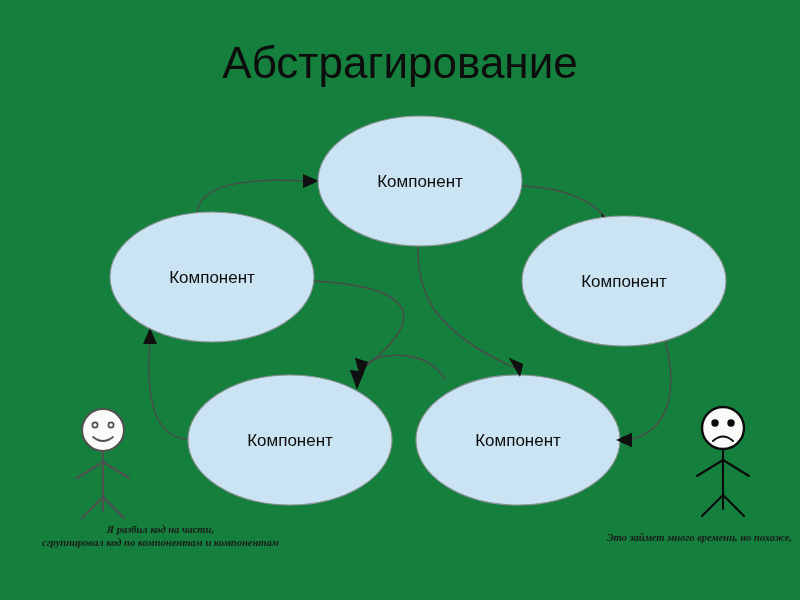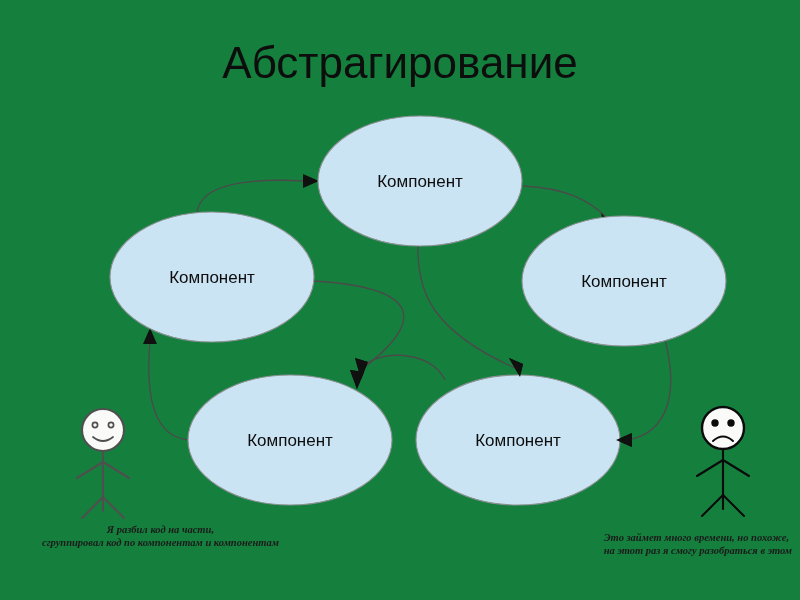--- a/index.html
+++ b/index.html
@@ -225,16 +225,15 @@
 
   </svg>
 
   <div class="caption" id="caption-left">
     <div>Я разбил код на части,</div>
     <div>сгруппировал код по компонентам и компонентам</div>
   </div>
 
   <div class="caption" id="caption-right">
     <div>Это займет много времени, но похоже,</div>
-    <div>на этот раз я смогу разобраться в этом</div>
   </div>
 
 </div>
 
 </body></html>

